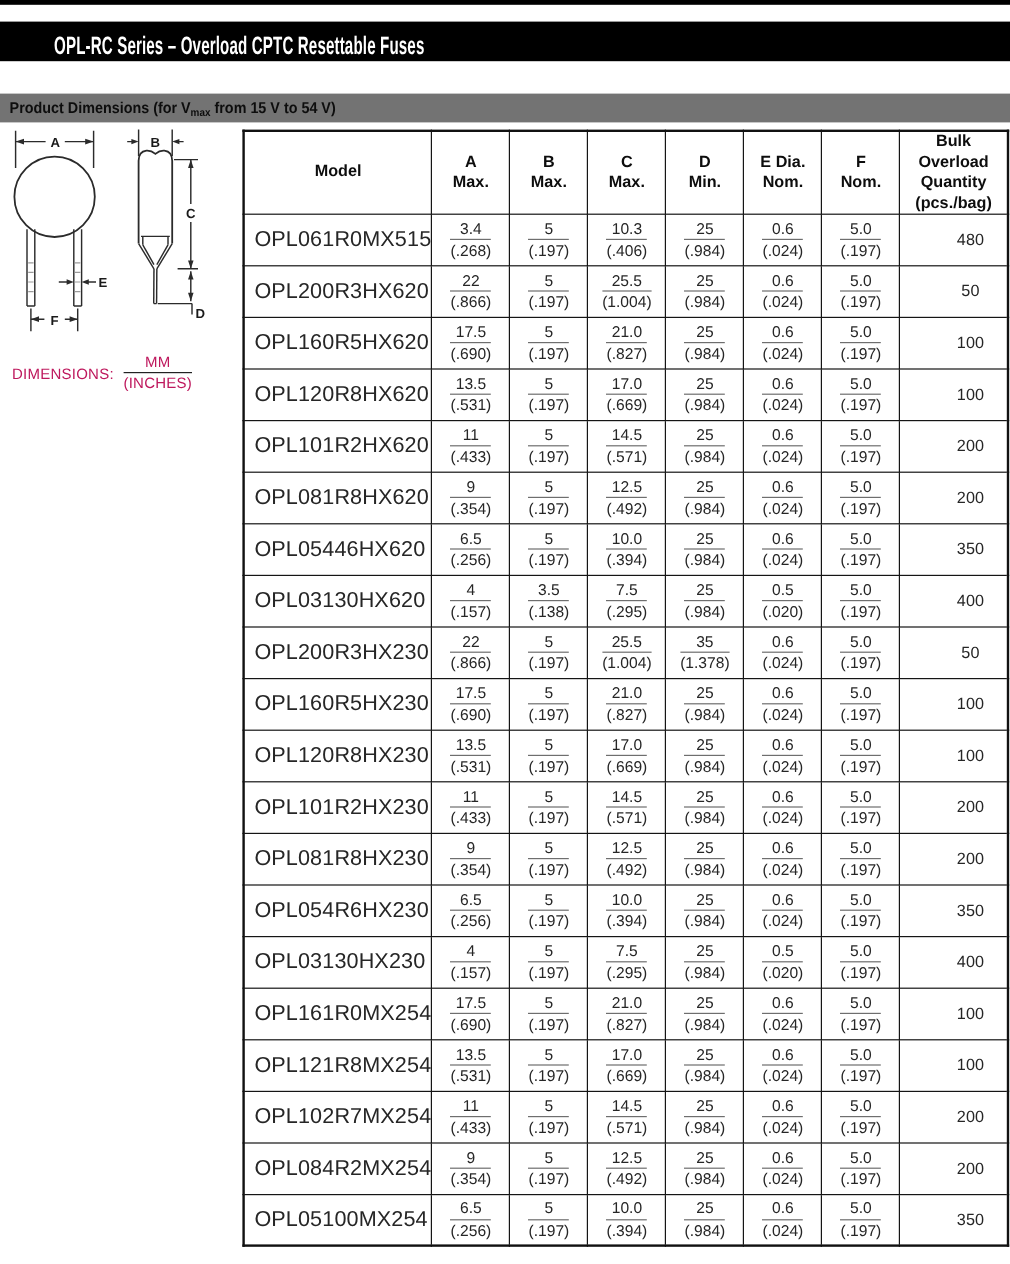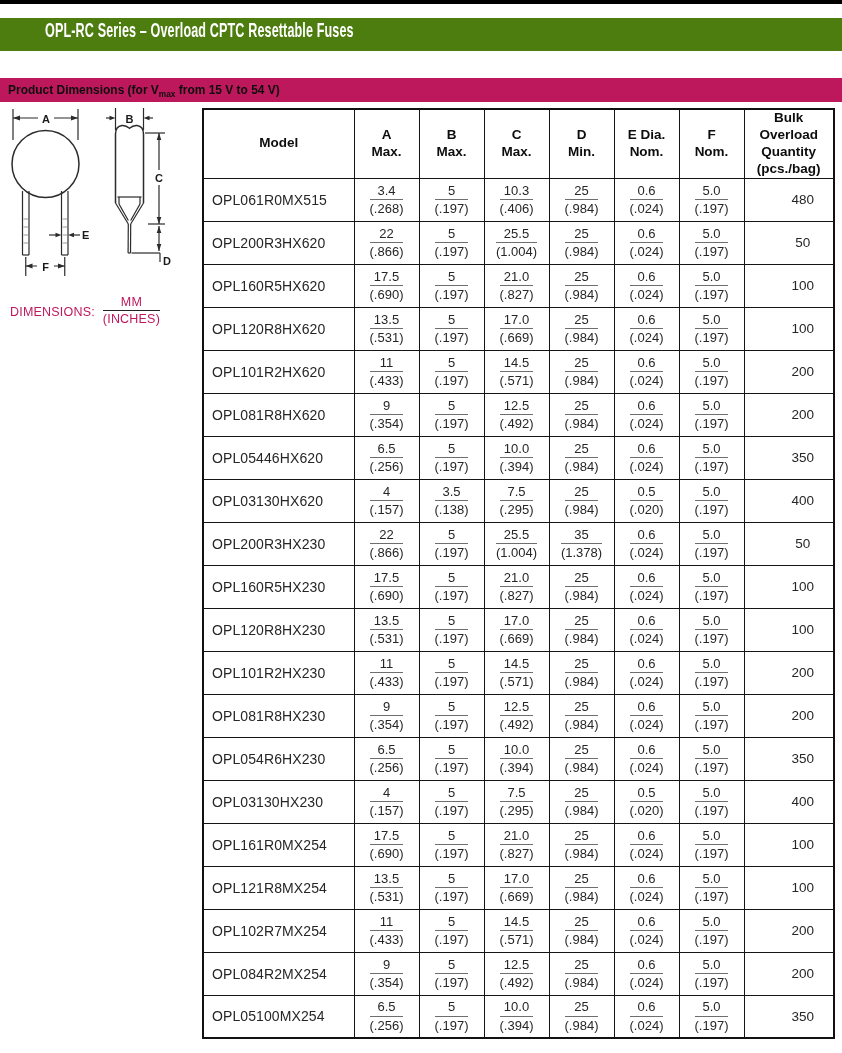--- a/index.html
+++ b/index.html
@@ -10,31 +10,31 @@
     font-family: "Liberation Sans", "DejaVu Sans", sans-serif;
     color: #1f1f1f;
     overflow: hidden;
   }
   .top-strip {
     position: absolute; top: 0; left: 0; width: 842px; height: 4px;
     background: #000;
   }
   .title-bar {
     position: absolute; top: 18px; left: 0; width: 842px; height: 33px;
-    background: #4d7c0f; display: flex; align-items: flex-start;
+    background: #000000; display: flex; align-items: flex-end;
   }
   .title-text {
     color: #fff; font-weight: bold; font-size: 21px;
     display: inline-block; margin-left: 45px;
     transform: scaleX(0.60); transform-origin: left center;
     white-space: nowrap; letter-spacing: 0.2px;
   }
   .section-bar {
     position: absolute; top: 78px; left: 0; width: 842px; height: 24px;
-    background: #be185d; display: flex; align-items: center;
+    background: #737373; display: flex; align-items: center;
   }
   .section-text {
     font-weight: bold; font-size: 13px; color: #0d0d0d;
     display: inline-block; margin-left: 8px; white-space: nowrap;
     transform: scaleX(0.92); transform-origin: left center;
   }
   .section-text sub { font-size: 9px; vertical-align: -3px; font-weight: bold; }
 
   .diagram-svg { position: absolute; left: 2px; top: 100px; width: 200px; height: 220px; }
   .diagram-svg text { font-family: "Liberation Sans", sans-serif; font-weight: bold; font-size: 11px; fill: #1a1a1a; }
@@ -59,21 +59,21 @@
   .dims-table th, .dims-table td {
     border: 1.5px solid #151515;
     vertical-align: middle; text-align: center;
     background: #fff;
   }
   .dims-table th { height: 64px; font-size: 13.5px; font-weight: bold; line-height: 1.25; color: #0d0d0d; }
   .dims-table td { height: 43px; font-size: 13px; color: #262626; }
   .col-model { width: 151px; }
   .col-dim   { width: 65px; }
   .col-bulk  { width: 90px; }
-  td.model-cell { text-align: left; padding-left: 8px; font-size: 14px; letter-spacing: 0.1px; margin-left: 21px; }
+  td.model-cell { text-align: left; padding-left: 8px; font-size: 18px; letter-spacing: 0.1px; margin-left: 21px; }
   .frac { display: inline-flex; flex-direction: column; align-items: center; line-height: 1.18; }
   .frac .mm { align-self: stretch; text-align: center; border-bottom: 1.4px solid #6e6e6e; padding: 0 3px 1px; }
   .frac .in { padding-top: 1px; }
   td.qty-cell { font-size: 13.5px; padding-left: 28px; }
 </style>
 </head>
 <body>
 
 <div class="top-strip"></div>
 

